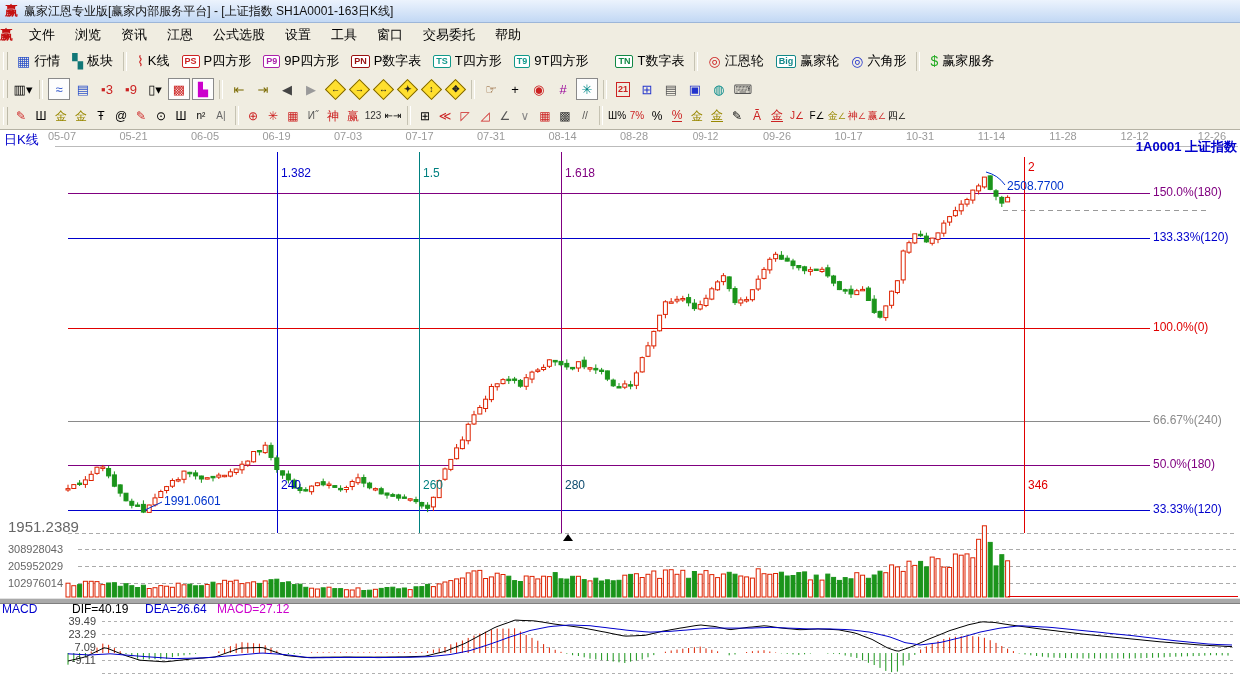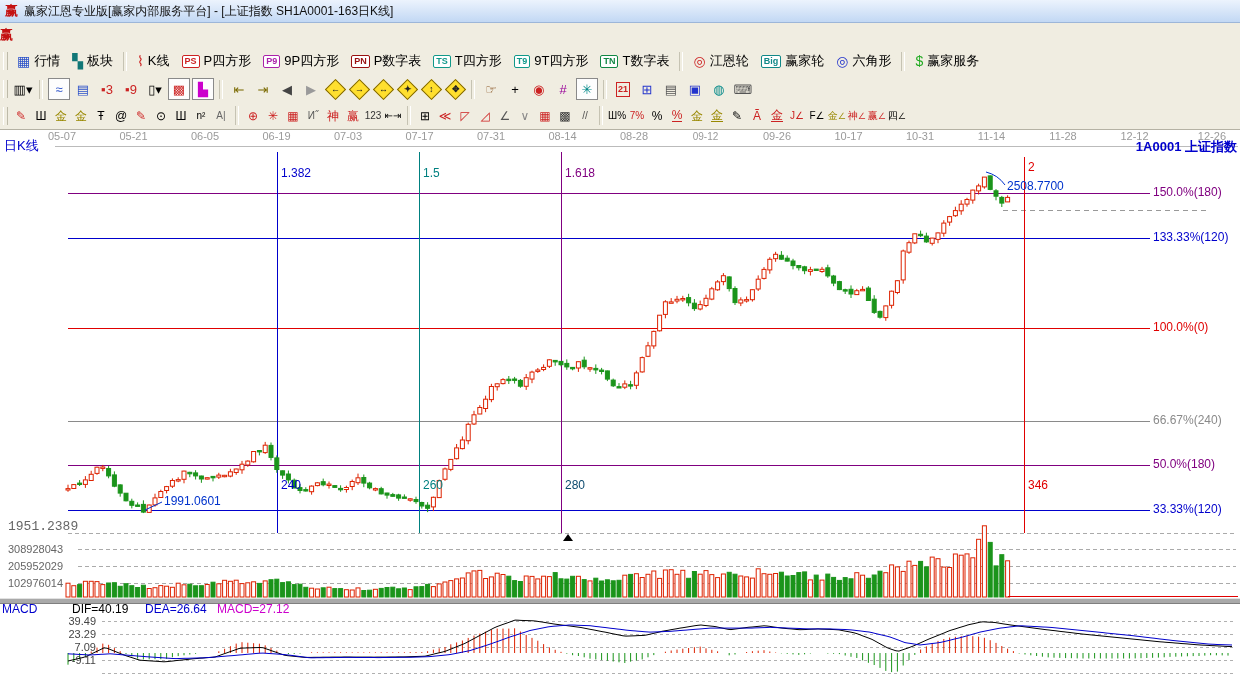--- a/index.html
+++ b/index.html
@@ -37,20 +37,32 @@
 </head>
 <body>
 
 <div class="window">
   <div class="titlebar">
     <span class="logo">赢</span>
     <span>赢家江恩专业版[赢家内部服务平台] - [上证指数  SH1A0001-163日K线]</span>
   </div>
   <div class="menubar">
     <span class="logo">赢</span>
+    <span id="menu-items" style="display:flex;">
+        <span class="menu-item">文件</span>
+        <span class="menu-item">浏览</span>
+        <span class="menu-item">资讯</span>
+        <span class="menu-item">江恩</span>
+        <span class="menu-item">公式选股</span>
+        <span class="menu-item">设置</span>
+        <span class="menu-item">工具</span>
+        <span class="menu-item">窗口</span>
+        <span class="menu-item">交易委托</span>
+        <span class="menu-item">帮助</span>
+      </span>
   </div>
   <div id="toolbar-main" class="toolbar">
       <span class="grip"></span>
       <span class="tb-btn">
         <span class="tb-glyph" style="color: rgb(43, 81, 201);">▦</span>
         <span>行情</span>
       </span>
       <span class="tb-btn">
         <span class="tb-glyph" style="color: rgb(17, 119, 119);">▚</span>
         <span>板块</span>
@@ -74,21 +86,21 @@
       </span>
       <span class="tb-btn">
         <span class="tb-badge" style="color: rgb(17, 153, 138); border-color: rgb(17, 153, 138);">TS</span>
         <span>T四方形</span>
       </span>
       <span class="tb-btn">
         <span class="tb-badge" style="color: rgb(17, 153, 138); border-color: rgb(17, 153, 138);">T9</span>
         <span>9T四方形</span>
       </span>
       <span class="tb-btn">
-        <span class="tb-badge" style="color: rgb(17, 136, 68); border-color: rgb(17, 136, 68);">TN</span>
+        <span class="tb-badge" style="color: rgb(17, 136, 68); border-color: rgb(17, 136, 68); margin-left: 15px;">TN</span>
         <span>T数字表</span>
       </span>
       <span class="sep"></span>
       <span class="tb-btn">
         <span class="tb-glyph" style="color: rgb(204, 34, 34);">◎</span>
         <span>江恩轮</span>
       </span>
       <span class="tb-btn">
         <span class="tb-badge" style="color: rgb(17, 136, 136); border-color: rgb(17, 136, 136);">Big</span>
         <span>赢家轮</span>
@@ -1050,21 +1062,21 @@
       <line x1="1228.0" y1="653" x2="1228.0" y2="655.6" stroke="#1b941b" stroke-width="1"></line>
       <polyline points="68,661.0 71,660.3 74,659.6 77,658.9 80,658.2 83,657.5 86,656.5 89,655.1 92,653.6 95,652.2 98,650.8 101,649.3 104,647.9 107,648.2 110,649.4 113,650.6 116,651.8 119,653.0 122,654.2 125,655.4 128,656.4 131,657.3 134,658.3 137,659.3 140,660.2 143,660.4 146,660.6 149,660.8 152,661.0 155,661.2 158,661.4 161,661.6 164,661.8 167,661.6 170,661.3 173,661.0 176,660.6 179,660.3 182,660.0 185,659.7 188,659.4 191,659.0 194,658.7 197,658.5 200,658.2 203,658.0 206,657.7 209,657.5 212,657.3 215,657.0 218,656.0 221,654.9 224,653.8 227,652.8 230,651.7 233,650.7 236,649.6 239,648.5 242,648.1 245,648.0 248,647.9 251,647.8 254,647.7 257,647.6 260,647.5 263,647.7 266,648.8 269,649.8 272,650.9 275,651.9 278,653.0 281,654.0 284,655.1 287,655.6 290,655.9 293,656.2 296,656.5 299,656.8 302,657.1 305,657.4 308,657.4 311,657.4 314,657.3 317,657.3 320,657.3 323,657.2 326,657.2 329,657.2 332,657.1 335,657.1 338,657.1 341,657.1 344,657.0 347,657.0 350,657.0 353,657.1 356,657.1 359,657.1 362,657.1 365,657.1 368,657.1 371,657.1 374,657.2 377,657.1 380,657.1 383,657.1 386,657.1 389,657.0 392,657.0 395,657.0 398,656.9 401,656.9 404,656.9 407,656.8 410,656.7 413,656.6 416,656.5 419,656.4 422,656.3 425,656.2 428,655.5 431,654.8 434,654.0 437,653.3 440,652.6 443,651.9 446,651.0 449,649.8 452,648.6 455,647.4 458,646.2 461,645.0 464,643.8 467,642.3 470,640.7 473,639.1 476,637.5 479,635.9 482,634.3 485,632.7 488,631.1 491,629.5 494,627.9 497,626.6 500,625.5 503,624.4 506,623.4 509,622.3 512,621.2 515,620.1 518,620.2 521,620.4 524,620.5 527,620.6 530,620.7 533,620.8 536,621.1 539,621.6 542,622.0 545,622.5 548,623.0 551,623.5 554,624.0 557,624.4 560,624.8 563,625.2 566,625.5 569,625.9 572,626.3 575,626.7 578,627.1 581,627.5 584,628.1 587,628.7 590,629.3 593,629.8 596,630.4 599,631.0 602,631.6 605,632.1 608,632.7 611,633.4 614,634.0 617,634.6 620,635.2 623,635.8 626,636.1 629,636.0 632,635.9 635,635.8 638,635.6 641,635.5 644,635.4 647,634.9 650,634.2 653,633.5 656,632.8 659,632.1 662,631.3 665,630.8 668,630.3 671,629.7 674,629.2 677,628.7 680,628.1 683,627.7 686,627.2 689,626.7 692,626.2 695,625.7 698,625.3 701,625.0 704,625.4 707,625.7 710,626.0 713,626.3 716,626.7 719,627.4 722,628.0 725,628.7 728,629.3 731,629.6 734,629.2 737,628.8 740,628.4 743,628.0 746,627.6 749,627.2 752,627.0 755,626.7 758,626.4 761,626.1 764,625.8 767,626.0 770,626.4 773,626.9 776,627.3 779,627.7 782,628.1 785,628.4 788,628.7 791,628.9 794,629.2 797,629.5 800,629.7 803,629.6 806,629.5 809,629.3 812,629.2 815,629.1 818,628.9 821,629.1 824,629.2 827,629.3 830,629.4 833,629.5 836,629.7 839,629.9 842,630.5 845,631.1 848,631.6 851,632.2 854,632.8 857,633.7 860,634.8 863,636.0 866,637.1 869,638.2 872,639.4 875,641.0 878,642.7 881,644.3 884,646.0 887,647.6 890,648.8 893,649.8 896,650.8 899,651.1 902,650.0 905,649.0 908,648.0 911,646.9 914,645.7 917,644.4 920,643.0 923,641.7 926,640.3 929,639.0 932,637.8 935,636.6 938,635.4 941,634.2 944,633.0 947,631.7 950,630.5 953,629.6 956,628.7 959,627.7 962,626.8 965,625.9 968,624.9 971,624.2 974,623.6 977,622.9 980,622.2 983,621.8 986,622.0 989,622.2 992,622.3 995,622.5 998,623.0 1001,623.5 1004,624.0 1007,624.4 1010,624.9 1013,625.3 1016,625.7 1019,626.1 1022,626.5 1025,626.9 1028,627.3 1031,627.7 1034,628.1 1037,628.5 1040,628.9 1043,629.3 1046,629.7 1049,630.0 1052,630.4 1055,630.7 1058,631.1 1061,631.5 1064,631.8 1067,632.2 1070,632.5 1073,632.9 1076,633.3 1079,633.6 1082,634.0 1085,634.3 1088,634.6 1091,634.9 1094,635.2 1097,635.5 1100,635.8 1103,636.1 1106,636.4 1109,636.7 1112,637.0 1115,637.3 1118,637.6 1121,637.9 1124,638.2 1127,638.5 1130,638.8 1133,639.1 1136,639.4 1139,639.7 1142,640.0 1145,640.3 1148,640.6 1151,640.9 1154,641.2 1157,641.5 1160,641.8 1163,642.0 1166,642.3 1169,642.5 1172,642.7 1175,643.0 1178,643.2 1181,643.5 1184,643.7 1187,643.9 1190,644.2 1193,644.4 1196,644.7 1199,644.9 1202,645.1 1205,645.2 1208,645.4 1211,645.6 1214,645.7 1217,645.9 1220,646.0 1223,646.2 1226,646.4 1229,646.5 1232,646.6" fill="none" stroke="#000000" stroke-width="1"></polyline>
       <polyline points="68,653.8 71,654.0 74,654.1 77,654.3 80,654.5 83,654.6 86,654.8 89,655.0 92,654.9 95,654.7 98,654.5 101,654.3 104,654.2 107,654.0 110,653.8 113,654.0 116,654.3 119,654.5 122,654.8 125,655.0 128,655.2 131,655.5 134,655.7 137,656.0 140,656.2 143,656.4 146,656.7 149,656.9 152,657.1 155,657.3 158,657.5 161,657.7 164,657.9 167,658.1 170,658.3 173,658.5 176,658.6 179,658.5 182,658.4 185,658.3 188,658.3 191,658.2 194,658.1 197,658.0 200,657.9 203,657.9 206,657.7 209,657.5 212,657.3 215,657.0 218,656.8 221,656.5 224,656.3 227,656.0 230,655.8 233,655.6 236,655.3 239,655.0 242,654.8 245,654.5 248,654.2 251,654.0 254,653.7 257,653.4 260,653.2 263,653.1 266,653.3 269,653.5 272,653.7 275,653.9 278,654.1 281,654.3 284,654.5 287,654.9 290,655.2 293,655.6 296,656.0 299,656.4 302,656.8 305,657.2 308,657.6 311,657.8 314,657.8 317,657.7 320,657.7 323,657.7 326,657.6 329,657.6 332,657.6 335,657.5 338,657.5 341,657.5 344,657.4 347,657.4 350,657.4 353,657.4 356,657.5 359,657.5 362,657.5 365,657.5 368,657.5 371,657.5 374,657.5 377,657.6 380,657.6 383,657.5 386,657.5 389,657.5 392,657.4 395,657.4 398,657.4 401,657.3 404,657.3 407,657.3 410,657.3 413,657.2 416,657.1 419,657.0 422,656.9 425,656.8 428,656.7 431,656.5 434,656.2 437,655.9 440,655.6 443,655.3 446,655.0 449,654.7 452,654.2 455,653.6 458,653.0 461,652.4 464,651.8 467,651.2 470,650.6 473,649.6 476,648.7 479,647.7 482,646.7 485,645.8 488,644.8 491,643.8 494,642.7 497,641.7 500,640.6 503,639.5 506,638.4 509,637.3 512,636.3 515,635.4 518,634.4 521,633.4 524,632.5 527,631.5 530,630.5 533,629.9 536,629.3 539,628.7 542,628.1 545,627.5 548,626.9 551,626.5 554,626.2 557,626.0 560,625.7 563,625.5 566,625.3 569,625.0 572,625.0 575,625.1 578,625.3 581,625.4 584,625.5 587,625.6 590,625.7 593,626.1 596,626.5 599,626.8 602,627.2 605,627.5 608,627.9 611,628.3 614,628.6 617,629.0 620,629.3 623,629.7 626,630.1 629,630.4 632,630.7 635,630.9 638,631.2 641,631.4 644,631.7 647,631.9 650,632.1 653,632.0 656,631.9 659,631.8 662,631.7 665,631.5 668,631.4 671,631.3 674,631.0 677,630.8 680,630.5 683,630.3 686,630.1 689,629.8 692,629.6 695,629.3 698,629.1 701,628.9 704,628.6 707,628.4 710,628.1 713,628.1 716,628.1 719,628.1 722,628.1 725,628.1 728,628.1 731,628.1 734,628.1 737,628.1 740,628.1 743,628.1 746,628.1 749,628.1 752,628.1 755,627.9 758,627.8 761,627.7 764,627.6 767,627.5 770,627.3 773,627.5 776,627.6 779,627.7 782,627.8 785,627.9 788,628.1 791,628.2 794,628.3 797,628.4 800,628.5 803,628.7 806,628.8 809,628.9 812,628.9 815,628.9 818,628.9 821,628.9 824,628.9 827,628.9 830,628.9 833,629.1 836,629.2 839,629.3 842,629.4 845,629.5 848,629.7 851,629.9 854,630.2 857,630.6 860,630.9 863,631.3 866,631.7 869,632.0 872,632.6 875,633.4 878,634.1 881,634.8 884,635.5 887,636.2 890,637.0 893,638.1 896,639.2 899,640.3 902,641.5 905,642.6 908,643.1 911,643.5 914,644.0 917,644.5 920,645.0 923,644.6 926,644.3 929,643.9 932,643.5 935,643.2 938,642.8 941,642.3 944,641.6 947,640.9 950,640.2 953,639.4 956,638.7 959,638.0 962,637.2 965,636.4 968,635.5 971,634.7 974,633.8 977,633.0 980,632.1 983,631.5 986,630.9 989,630.3 992,629.7 995,629.1 998,628.5 1001,628.0 1004,627.7 1007,627.3 1010,626.9 1013,626.6 1016,626.2 1019,625.9 1022,625.8 1025,626.0 1028,626.2 1031,626.3 1034,626.5 1037,626.6 1040,626.8 1043,627.0 1046,627.1 1049,627.3 1052,627.5 1055,627.8 1058,628.1 1061,628.4 1064,628.7 1067,629.0 1070,629.3 1073,629.6 1076,629.9 1079,630.2 1082,630.5 1085,630.8 1088,631.1 1091,631.4 1094,631.7 1097,632.0 1100,632.3 1103,632.6 1106,633.0 1109,633.3 1112,633.6 1115,633.9 1118,634.2 1121,634.5 1124,634.8 1127,635.1 1130,635.4 1133,635.7 1136,636.1 1139,636.4 1142,636.8 1145,637.2 1148,637.5 1151,637.9 1154,638.2 1157,638.6 1160,639.0 1163,639.3 1166,639.7 1169,640.0 1172,640.4 1175,640.7 1178,641.0 1181,641.3 1184,641.6 1187,641.9 1190,642.2 1193,642.5 1196,642.8 1199,643.1 1202,643.4 1205,643.7 1208,644.0 1211,644.2 1214,644.3 1217,644.5 1220,644.6 1223,644.7 1226,644.8 1229,644.9 1232,645.0" fill="none" stroke="#0000cc" stroke-width="1"></polyline>
       <path d="M986,172 Q998,175 1005,185" fill="none" stroke="#0033cc"></path>
       <path d="M145,510 L162,502" fill="none" stroke="#0033cc"></path>
       <polygon points="563,541 573,541 568,534" fill="#000000"></polygon>
     </svg>
 
   <div id="overlay">
     <div id="pane-separator"></div>
-    <span class="lbl" style="left:4px;top:139px;color:#0000cc;font-size:13px;">日K线</span>
+    <span class="lbl" style="left:4px;top:133px;color:#0000cc;font-size:13px;">日K线</span>
     <span class="lbl" style="right:3px;top:140px;color:#0000cc;font-weight:bold;font-size:13px;">1A0001  上证指数</span>
     <span class="lbl" style="left:2px;top:603px;color:#0000cc;">MACD</span>
     <span class="lbl" style="left:72px;top:603px;color:#000;">DIF=40.19</span>
     <span class="lbl" style="left:145px;top:603px;color:#0000cc;">DEA=26.64</span>
     <span class="lbl" style="left:217px;top:603px;color:#cc00cc;">MACD=27.12</span>
   <span class="lbl" style="left: 42px; top: 130px; color: rgb(154, 154, 154); font-size: 11px; width: 40px; text-align: center;">05-07</span>
       <span class="lbl" style="left: 113.5px; top: 130px; color: rgb(154, 154, 154); font-size: 11px; width: 40px; text-align: center;">05-21</span>
       <span class="lbl" style="left: 185px; top: 130px; color: rgb(154, 154, 154); font-size: 11px; width: 40px; text-align: center;">06-05</span>
       <span class="lbl" style="left: 256.5px; top: 130px; color: rgb(154, 154, 154); font-size: 11px; width: 40px; text-align: center;">06-19</span>
       <span class="lbl" style="left: 328px; top: 130px; color: rgb(154, 154, 154); font-size: 11px; width: 40px; text-align: center;">07-03</span>
@@ -1089,21 +1101,21 @@
       <span class="lbl" style="left: 281px; top: 167px; color: rgb(0, 0, 204);">1.382</span>
       <span class="lbl" style="left: 281px; top: 479px; color: rgb(0, 0, 204);">240</span>
       <span class="lbl" style="left: 423px; top: 167px; color: rgb(0, 128, 128);">1.5</span>
       <span class="lbl" style="left: 423px; top: 479px; color: rgb(0, 128, 128);">260</span>
       <span class="lbl" style="left: 565px; top: 167px; color: rgb(128, 0, 128);">1.618</span>
       <span class="lbl" style="left: 565px; top: 479px; color: #0c4a6e;">280</span>
       <span class="lbl" style="left: 1028px; top: 161px; color: rgb(224, 0, 0);">2</span>
       <span class="lbl" style="left: 1028px; top: 479px; color: rgb(224, 0, 0);">346</span>
       <span class="lbl" style="left: 1007px; top: 180px; color: rgb(0, 51, 204);">2508.7700</span>
       <span class="lbl" style="left: 164px; top: 495px; color: rgb(0, 51, 204);">1991.0601</span>
-      <span class="lbl" style="left: 8px; top: 520px; color: rgb(102, 102, 102); font-size: 13px; font-family: Liberation Mono, monospace;">1951.2389</span>
+      <span class="lbl" style="left: 8px; top: 520px; color: rgb(102, 102, 102); font-size: 15px;">1951.2389</span>
       <span class="lbl" style="left: 8px; top: 543px; color: rgb(102, 102, 102); font-size: 11px;">308928043</span>
       <span class="lbl" style="left: 8px; top: 560px; color: rgb(102, 102, 102); font-size: 11px;">205952029</span>
       <span class="lbl" style="left: 8px; top: 577px; color: rgb(102, 102, 102); font-size: 11px;">102976014</span>
       <span class="lbl" style="left: 36px; top: 615px; color: rgb(68, 68, 68); font-size: 11px; width: 60px; text-align: right;">39.49</span>
       <span class="lbl" style="left: 36px; top: 628px; color: rgb(68, 68, 68); font-size: 11px; width: 60px; text-align: right;">23.29</span>
       <span class="lbl" style="left: 36px; top: 641px; color: rgb(68, 68, 68); font-size: 11px; width: 60px; text-align: right;">7.09</span>
       <span class="lbl" style="left: 36px; top: 654px; color: rgb(68, 68, 68); font-size: 11px; width: 60px; text-align: right;">-9.11</span>
     </div>
 </div>
 

